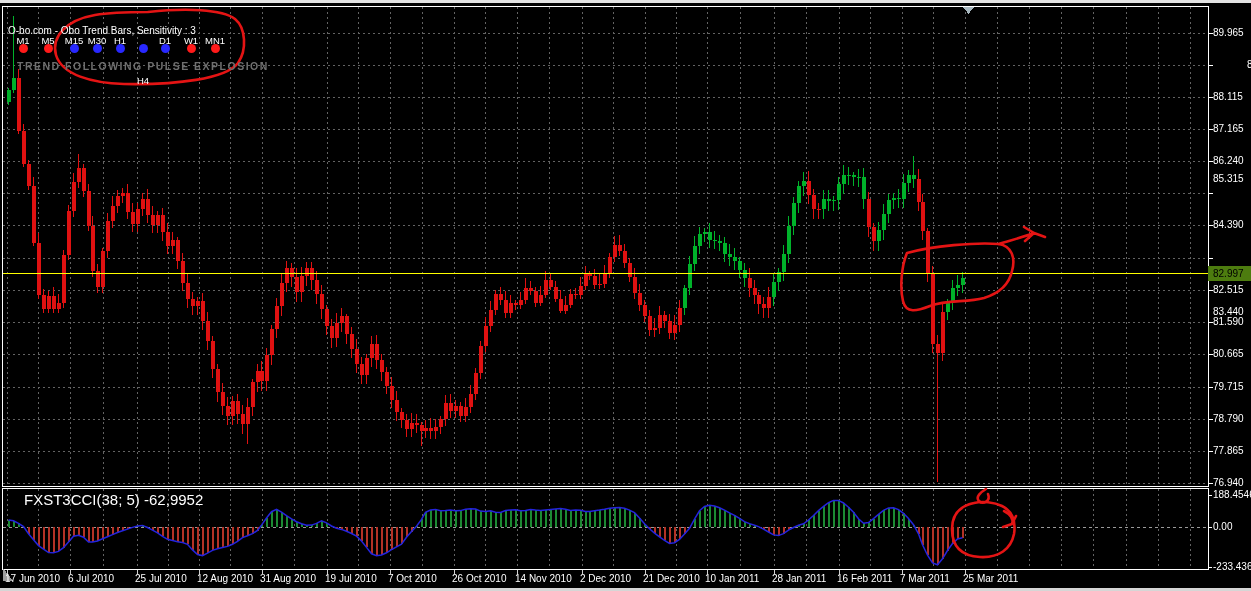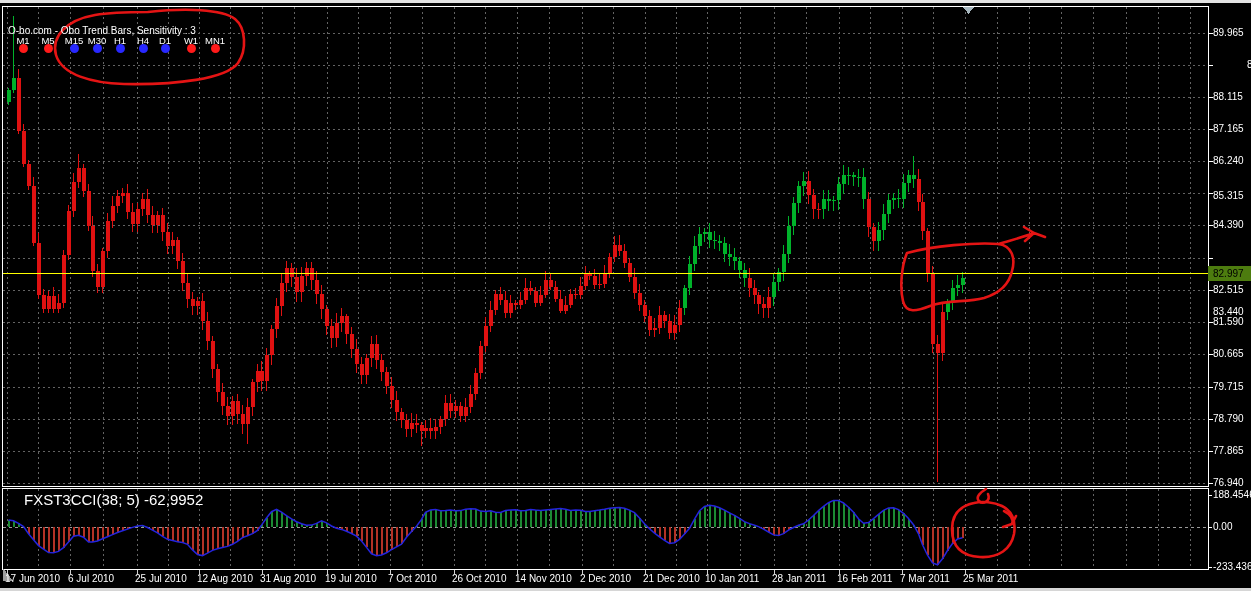--- a/index.html
+++ b/index.html
@@ -767,38 +767,39 @@
       <span class="tf-label" style="left: 8px;">M1</span>
       <span class="tf-dot" style="left: 18.5px; background: rgb(255, 26, 26);"></span>
       <span class="tf-label" style="left: 33px;">M5</span>
       <span class="tf-dot" style="left: 43.5px; background: rgb(255, 26, 26);"></span>
       <span class="tf-label" style="left: 59px;">M15</span>
       <span class="tf-dot" style="left: 69.5px; background: rgb(40, 40, 255);"></span>
       <span class="tf-label" style="left: 82px;">M30</span>
       <span class="tf-dot" style="left: 92.5px; background: rgb(40, 40, 255);"></span>
       <span class="tf-label" style="left: 105px;">H1</span>
       <span class="tf-dot" style="left: 115.5px; background: rgb(40, 40, 255);"></span>
-      <span class="tf-label" style="left: 128px;">H4</span>
+      <span class="tf-label" style="left: 128px; margin-top: 40px;">H4</span>
       <span class="tf-dot" style="left: 138.5px; background: rgb(40, 40, 255);"></span>
       <span class="tf-label" style="left: 150px;">D1</span>
       <span class="tf-dot" style="left: 160.5px; background: rgb(40, 40, 255);"></span>
       <span class="tf-label" style="left: 176px;">W1</span>
       <span class="tf-dot" style="left: 186.5px; background: rgb(255, 26, 26);"></span>
       <span class="tf-label" style="left: 200px;">MN1</span>
       <span class="tf-dot" style="left: 210.5px; background: rgb(255, 26, 26);"></span>
     </div>
+  <div id="watermark">TREND FOLLOWING PULSE EXPLOSION</div>
   <div id="ind-label">FXST3CCI(38; 5) -62,9952</div>
 
   <div id="price-axis">
       <div class="axis-lbl" style="top: 26.7556px;">89.965</div>
       <div class="axis-lbl" style="top: 58.7143px; margin-left: 34px;">89.040</div>
       <div class="axis-lbl" style="top: 90.6731px;">88.115</div>
       <div class="axis-lbl" style="top: 123.496px;">87.165</div>
       <div class="axis-lbl" style="top: 155.454px;">86.240</div>
-      <div class="axis-lbl" style="top: 190px;">85.315</div>
+      <div class="axis-lbl" style="top: 173px;">85.315</div>
       <div class="axis-lbl" style="top: 219.372px;">84.390</div>
       <div class="axis-lbl" style="top: 262px; margin-top: 44px;">83.440</div>
       <div class="axis-lbl" style="top: 284.153px;">82.515</div>
       <div class="axis-lbl" style="top: 316.112px;">81.590</div>
       <div class="axis-lbl" style="top: 348.071px;">80.665</div>
       <div class="axis-lbl" style="top: 380.893px;">79.715</div>
       <div class="axis-lbl" style="top: 412.852px;">78.790</div>
       <div class="axis-lbl" style="top: 444.811px;">77.865</div>
       <div class="axis-lbl" style="top: 476.769px;">76.940</div>
     </div>

